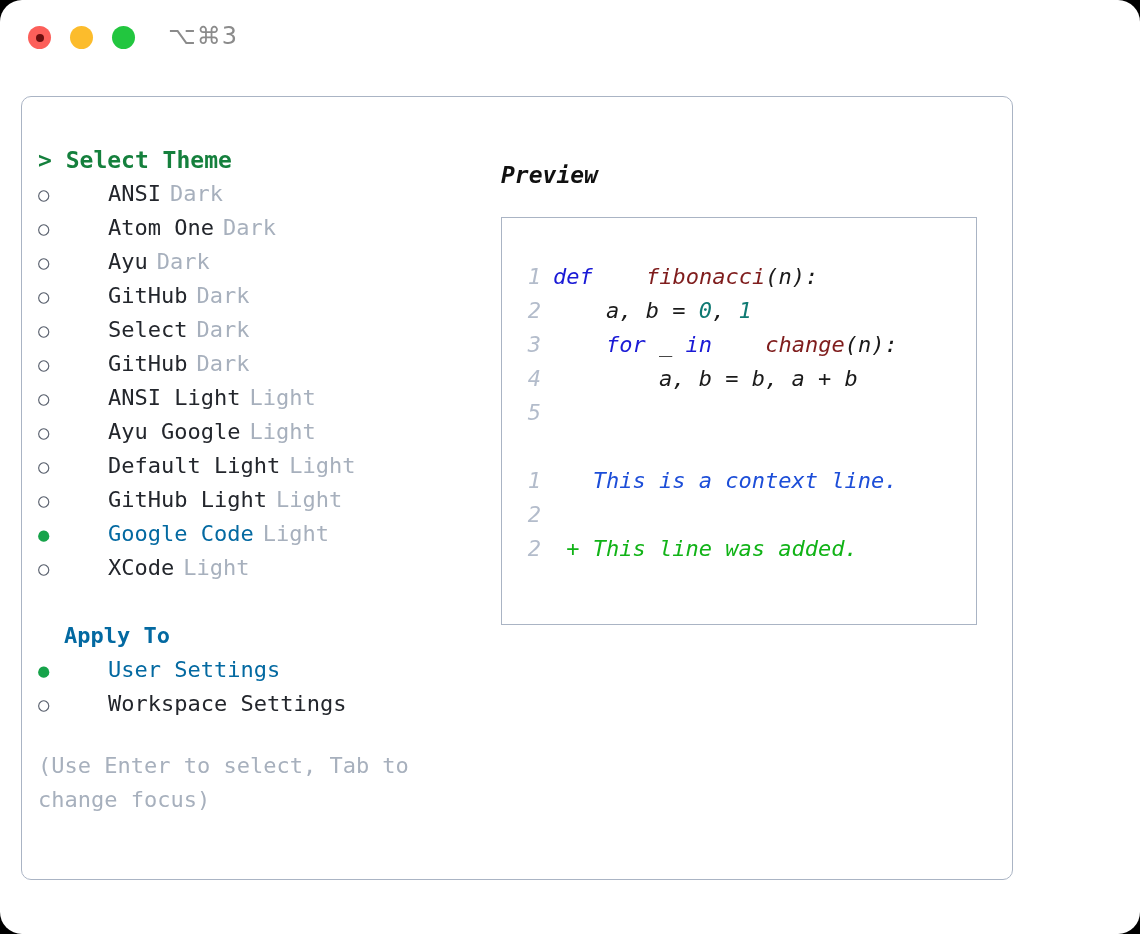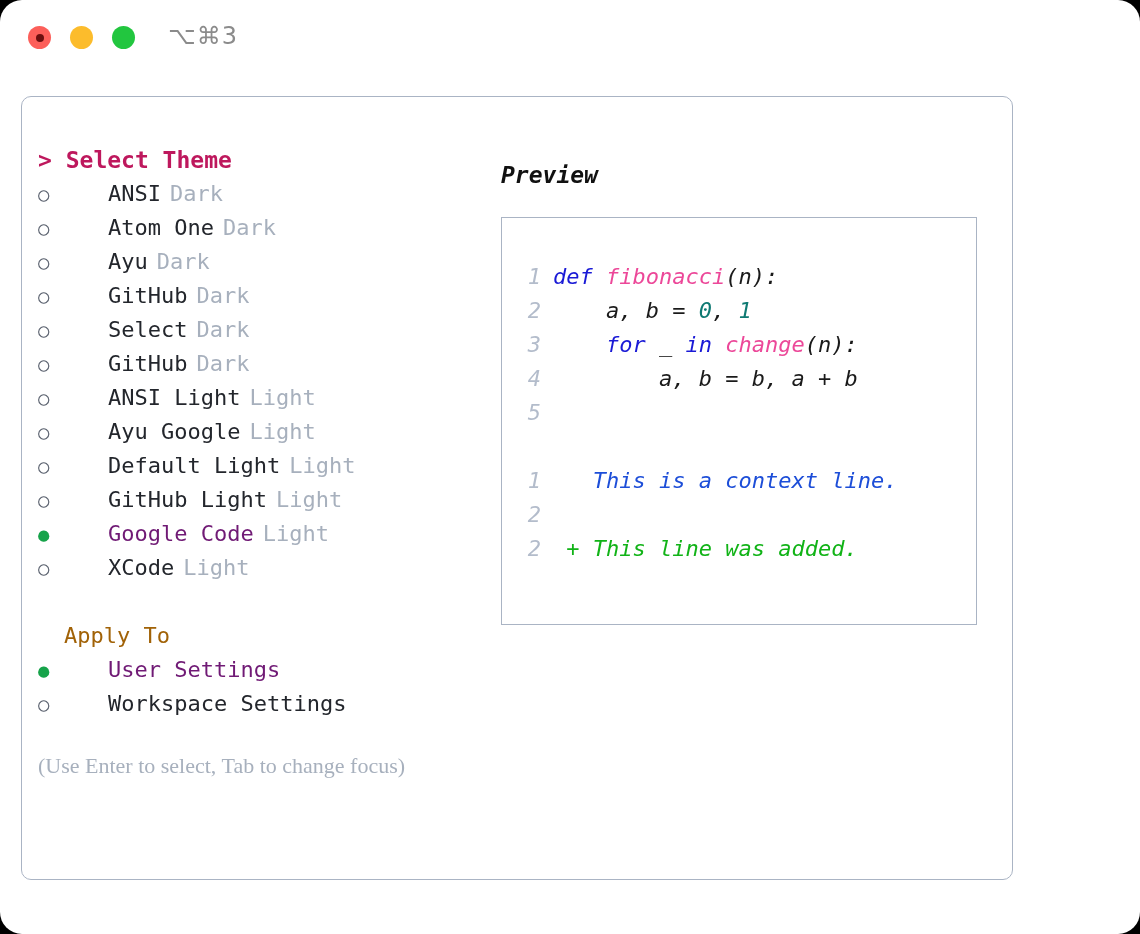--- a/index.html
+++ b/index.html
@@ -86,21 +86,21 @@
   
   .left-col {
     position: absolute;
     left: 16px;
     top: 46px;
     width: 450px;
   }
   .section-head {
     font-size: 23px;
     font-weight: bold;
-    color: #be185d;
+    color: #15803d;
     white-space: pre;
     line-height: 34px;
     height: 34px;
   }
   .opt-row {
     display: flex;
     align-items: baseline;
     height: 34px;
     line-height: 34px;
     font-size: 22px;
@@ -108,41 +108,41 @@
   }
   .bullet {
     width: 26px;
     display: inline-block;
     flex: 0 0 26px;
     color: #5c6370;
     font-size: 19px;
   }
   .bullet.sel { color: #16a34a; }
   .opt-label { color: #23262c; margin-left: 44px; }
-  .opt-row.selected .opt-label { color: #701a75; }
+  .opt-row.selected .opt-label { color: #0369a1; }
   .opt-suffix { color: #a7b0bd; padding-left: 9px; }
 
   .apply-head {
     font-size: 22px;
-    color: #a16207;
+    color: #0369a1;
     white-space: pre;
     height: 34px;
     line-height: 34px;
     padding-left: 26px;
+    font-weight: bold;
   }
   .spacer { height: 34px; }
 
   .hint {
     margin-top: 28px;
     font-size: 22px;
     line-height: 34px;
     color: #a7b0bd;
     width: 410px;
     white-space: pre-wrap;
-    font-family: Liberation Serif, serif;
   }
 
   
   .right-col {
     position: absolute;
     left: 479px;
     top: 61px;
     width: 490px;
     font-style: italic;
   }
@@ -178,21 +178,21 @@
   }
   .lineno {
     flex: 0 0 26px;
     text-align: right;
     color: #b3bccb;
     padding-right: 12px;
   }
   .code-text { color: #1a1a1a; }
 
   .tok-kw   { color: #1a1ad6; }
-  .tok-fn   { color: #ec4899; }
+  .tok-fn   { color: #7f1d1d; margin-left: 40px; }
   .tok-num  { color: #0f7a73; }
   .tok-plain{ color: #1a1a1a; }
 
   .diff-gap { height: 34px; }
   .diff-ctx { color: #1d4ed8; }
   .diff-del { color: #c21b12; }
   .diff-add { color: #11b317; }
 </style>
 </head>
 <body>

